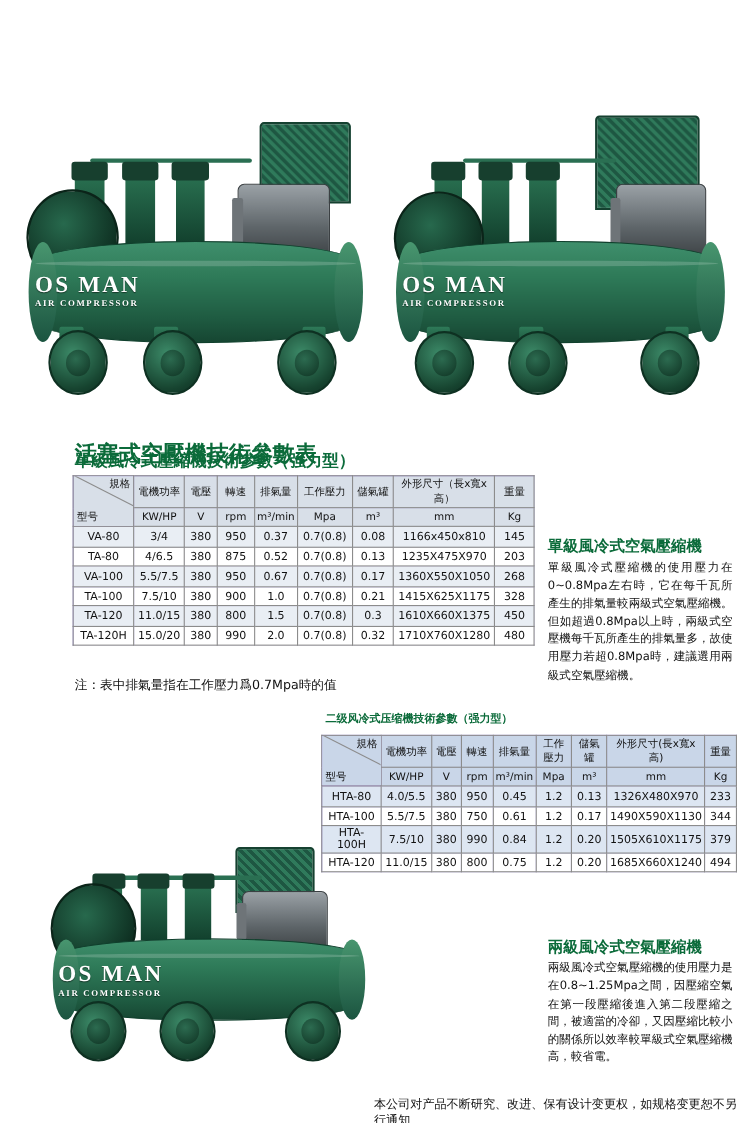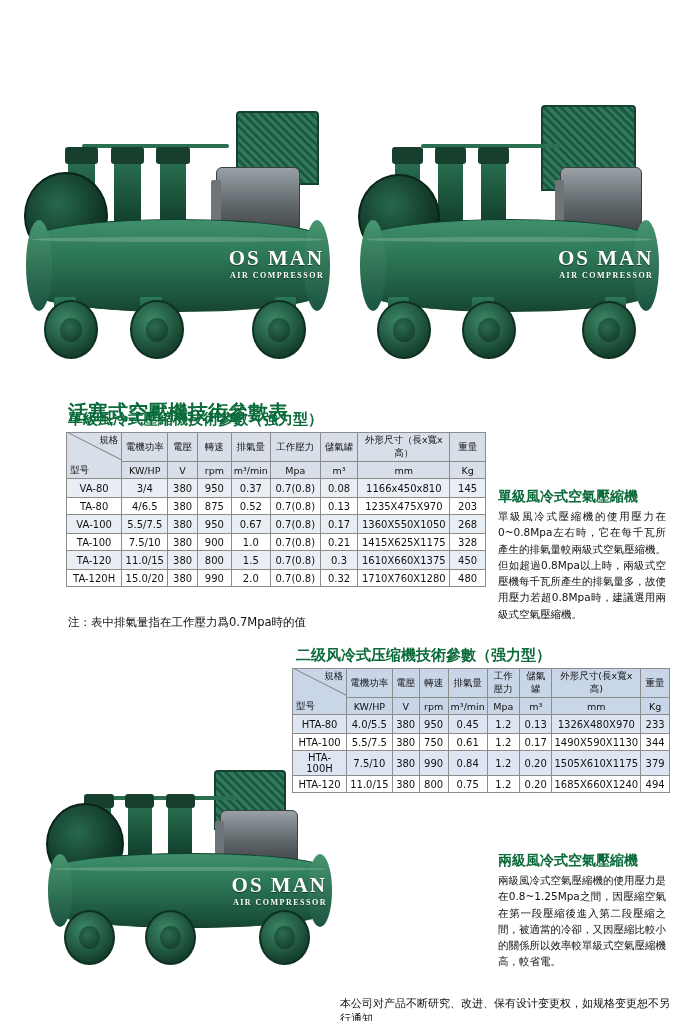--- a/index.html
+++ b/index.html
@@ -42,21 +42,21 @@
     position:absolute; top:0; bottom:0; width: 9%;
     background: linear-gradient(180deg,#48966f,#1b5440);
     border-radius: 50%;
   }
   .tank-end.left { left:-2%; }
   .tank-end.right { right:-2%; }
   .brand {
     position: absolute;
     left: 0; right: 0;
     top: 30%;
-    text-align: right;
+    text-align: left;
     color: #fff;
     font-weight: bold;
     letter-spacing: 2px;
     font-family: "Liberation Serif", serif;
     text-shadow: 0 1px 1px rgba(0,0,0,.5);
   }
   .brand .b1 { font-size: 21px; display:block; line-height:1; }
   .brand .b2 { font-size: 8px; display:block; letter-spacing:1.5px; margin-top:2px;}
   .wheel {
     position: absolute;
@@ -379,21 +379,21 @@
       <td>480</td>
     </tr>
   </tbody>
 </table>
 
 <div class="note" style="left:68px; top:615px;">注：表中排氣量指在工作壓力爲0.7Mpa時的值</div>
 
 <div class="side-head" style="left:498px; top:488px;">單級風冷式空氣壓縮機</div>
 <div class="side-body" style="left:498px; top:508px; width:168px;">單級風冷式壓縮機的使用壓力在0~0.8Mpa左右時，它在每千瓦所產生的排氣量較兩級式空氣壓縮機。但如超過0.8Mpa以上時，兩級式空壓機每千瓦所產生的排氣量多，故使用壓力若超0.8Mpa時，建議選用兩級式空氣壓縮機。</div>
 
-<div class="sub-title" style="left:296px; top:646px; font-size:15px;">二级风冷式压缩機技術參數（强力型）</div>
+<div class="sub-title" style="left:296px; top:646px; font-size:10px;">二级风冷式压缩機技術參數（强力型）</div>
 
 <table class="spec t2" style="left:292px; top:668px; width:378px;">
   <tbody>
     <tr class="hdr-row">
       <td class="corner" rowspan="2" style="width:60px;">
         <span class="slash"></span>
         <span class="tr">規格</span>
         <span class="bl">型号</span>
       </td>
       <td style="width:46px;">電機功率</td>

